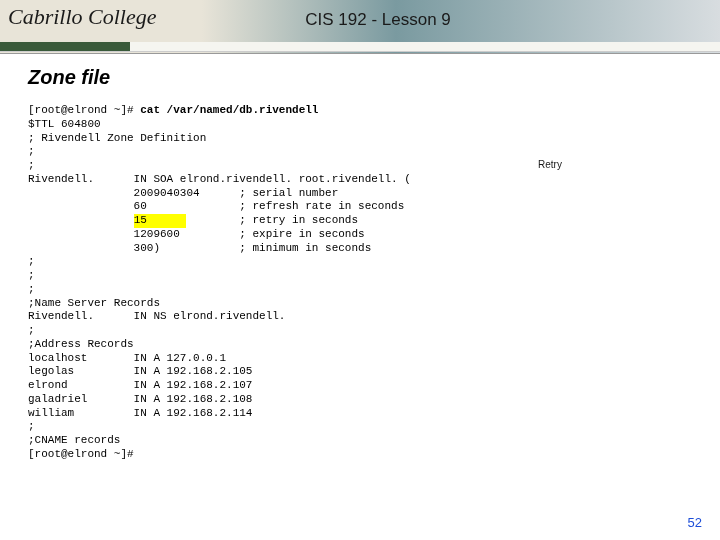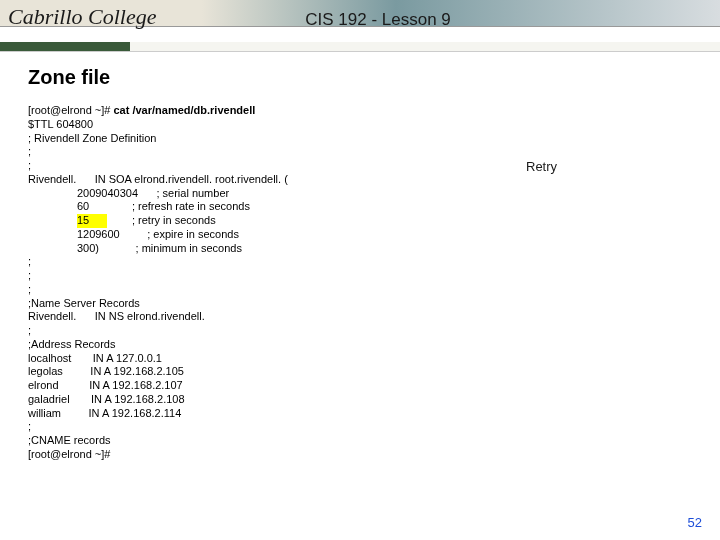--- a/index.html
+++ b/index.html
@@ -5,21 +5,21 @@
   * { margin: 0; padding: 0; box-sizing: border-box; }
   body {
     width: 720px;
     height: 540px;
     background: #fff;
     font-family: Verdana, Geneva, sans-serif;
     position: relative;
     overflow: hidden;
   }
   .header {
-    height: 27px;
+    height: 54px;
     background: linear-gradient(to right, #e8e4d8 0%, #e8e4d8 28%, #7a9aa0 55%, #d8dde0 100%);
     position: relative;
     border-bottom: 1px solid #999;
   }
   .logo {
     position: absolute;
     left: 8px;
     top: 4px;
     font-family: "Brush Script MT", cursive;
     font-size: 22px;
@@ -46,43 +46,44 @@
     border-bottom: 1px solid #ccc;
   }
   .section-title {
     position: absolute;
     left: 28px;
     top: 66px;
     font-size: 20px;
     font-weight: bold;
     color: #000;
     font-family: Verdana, sans-serif;
+    font-style: italic;
   }
   .codeblock {
     position: absolute;
     left: 28px;
     top: 104px;
-    font-family: Liberation Sans, sans-serif;
+    font-family: Liberation Mono, monospace;
     font-size: 11px;
     line-height: 1.25;
     color: #000;
     white-space: pre;
   }
   .prompt { color: #000; }
   .cmd { font-weight: bold; }
   .hl {
     background: #ffff00;
     display: inline-block;
   }
   .annotation {
     position: absolute;
-    right: 44px;
+    right: 32px;
     top: 158px;
     width: 150px;
-    font-size: 13px;
+    font-size: 10px;
     color: #1a1a1a;
     line-height: 1.35;
   }
   .annotation-title {
     margin-bottom: 10px;
   }
   .pagenum {
     position: absolute;
     right: 18px;
     bottom: 10px;

